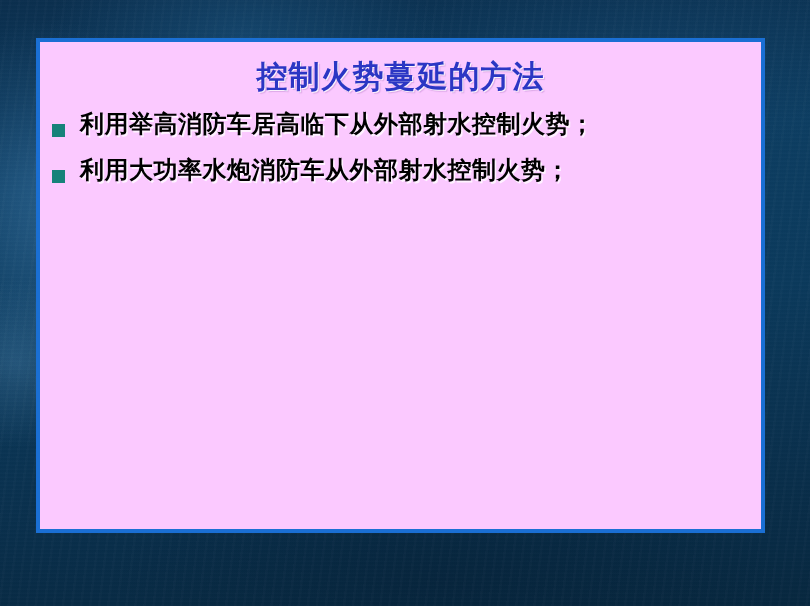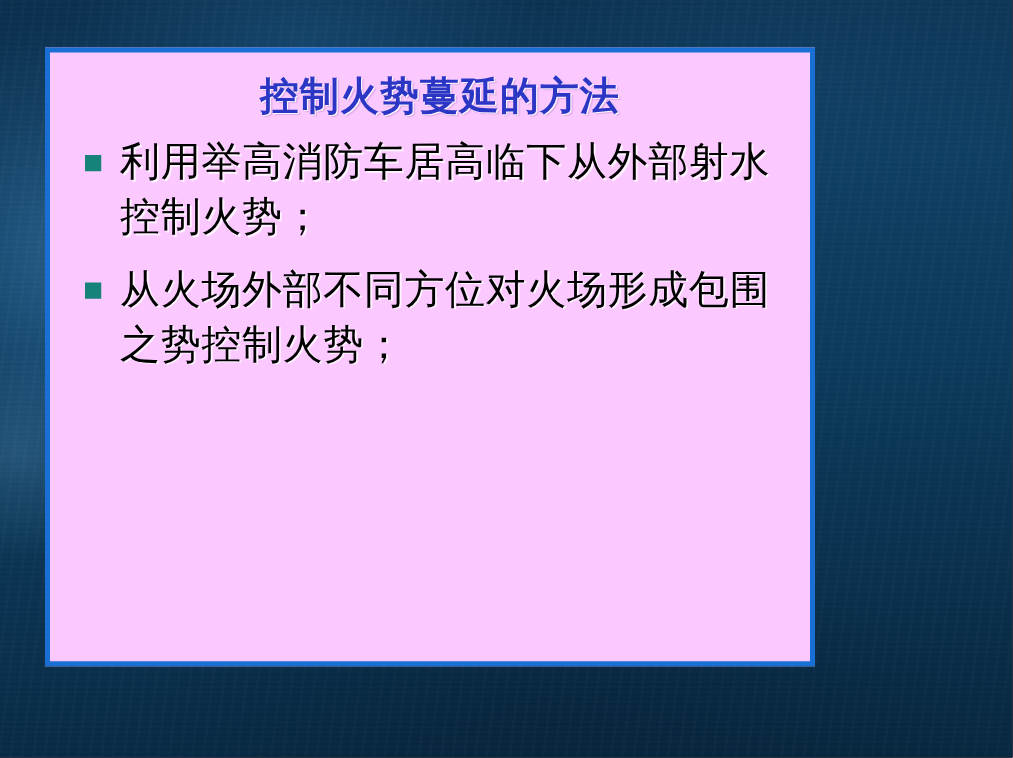--- a/index.html
+++ b/index.html
@@ -31,27 +31,26 @@
     pointer-events: none;
     background-image:
       repeating-linear-gradient(0deg, rgba(255,255,255,0.012) 0px, rgba(255,255,255,0.012) 1px, rgba(0,0,0,0.012) 2px, rgba(0,0,0,0.012) 4px),
       repeating-linear-gradient(97deg, rgba(255,255,255,0.014) 0px, rgba(255,255,255,0.014) 2px, rgba(0,0,0,0.000) 3px, rgba(0,0,0,0.000) 9px);
   }
 
   #content-panel {
     position: absolute;
     left: 36px;
     top: 38px;
-    width: 616px;
+    width: 729px;
     height: 495px;
     box-sizing: border-box;
     background: #fbc9ff;
     border: 4px solid #1a6fd4;
     z-index: 2;
-    padding-left: 16px;
   }
 
   #slide-title {
     text-align: center;
     color: #2b36c4;
     font-size: 31px;
     font-weight: bold;
     letter-spacing: 1px;
     margin: 16px 0 0 0;
     line-height: 1.2;
@@ -74,22 +73,22 @@
     width: 13px;
     height: 13px;
     background: #16827a;
     margin-top: 17px;
     margin-right: 15px;
     margin-left: 2px;
   }
   .bullet-text {
     flex: 1 1 auto;
     color: #000000;
-    font-size: 32px;
-    font-weight: normal;
+    font-size: 24px;
+    font-weight: bold;
     line-height: 1.38;
     letter-spacing: 0.5px;
     text-shadow: 1.5px 1.5px 0 rgba(255,255,255,0.75);
   }
 </style>
 </head>
 <body>
 
 <div id="slide">
 
@@ -97,22 +96,22 @@
 
     <h1 id="slide-title">控制火势蔓延的方法</h1>
 
     <ul id="bullet-list">
 
       <li class="bullet-item">
         <span class="bullet-marker"></span>
         <span class="bullet-text">利用举高消防车居高临下从外部射水控制火势；</span>
       </li>
 
-
       <li class="bullet-item">
         <span class="bullet-marker"></span>
-        <span class="bullet-text">从火场外部不同方位对火场形成包围之势控制火势；</span>
+        <span class="bullet-text">利用大功率水炮消防车从外部射水控制火势；</span>
       </li>
+
 
 
     </ul>
   </div>
 </div>
 
 </body></html>

